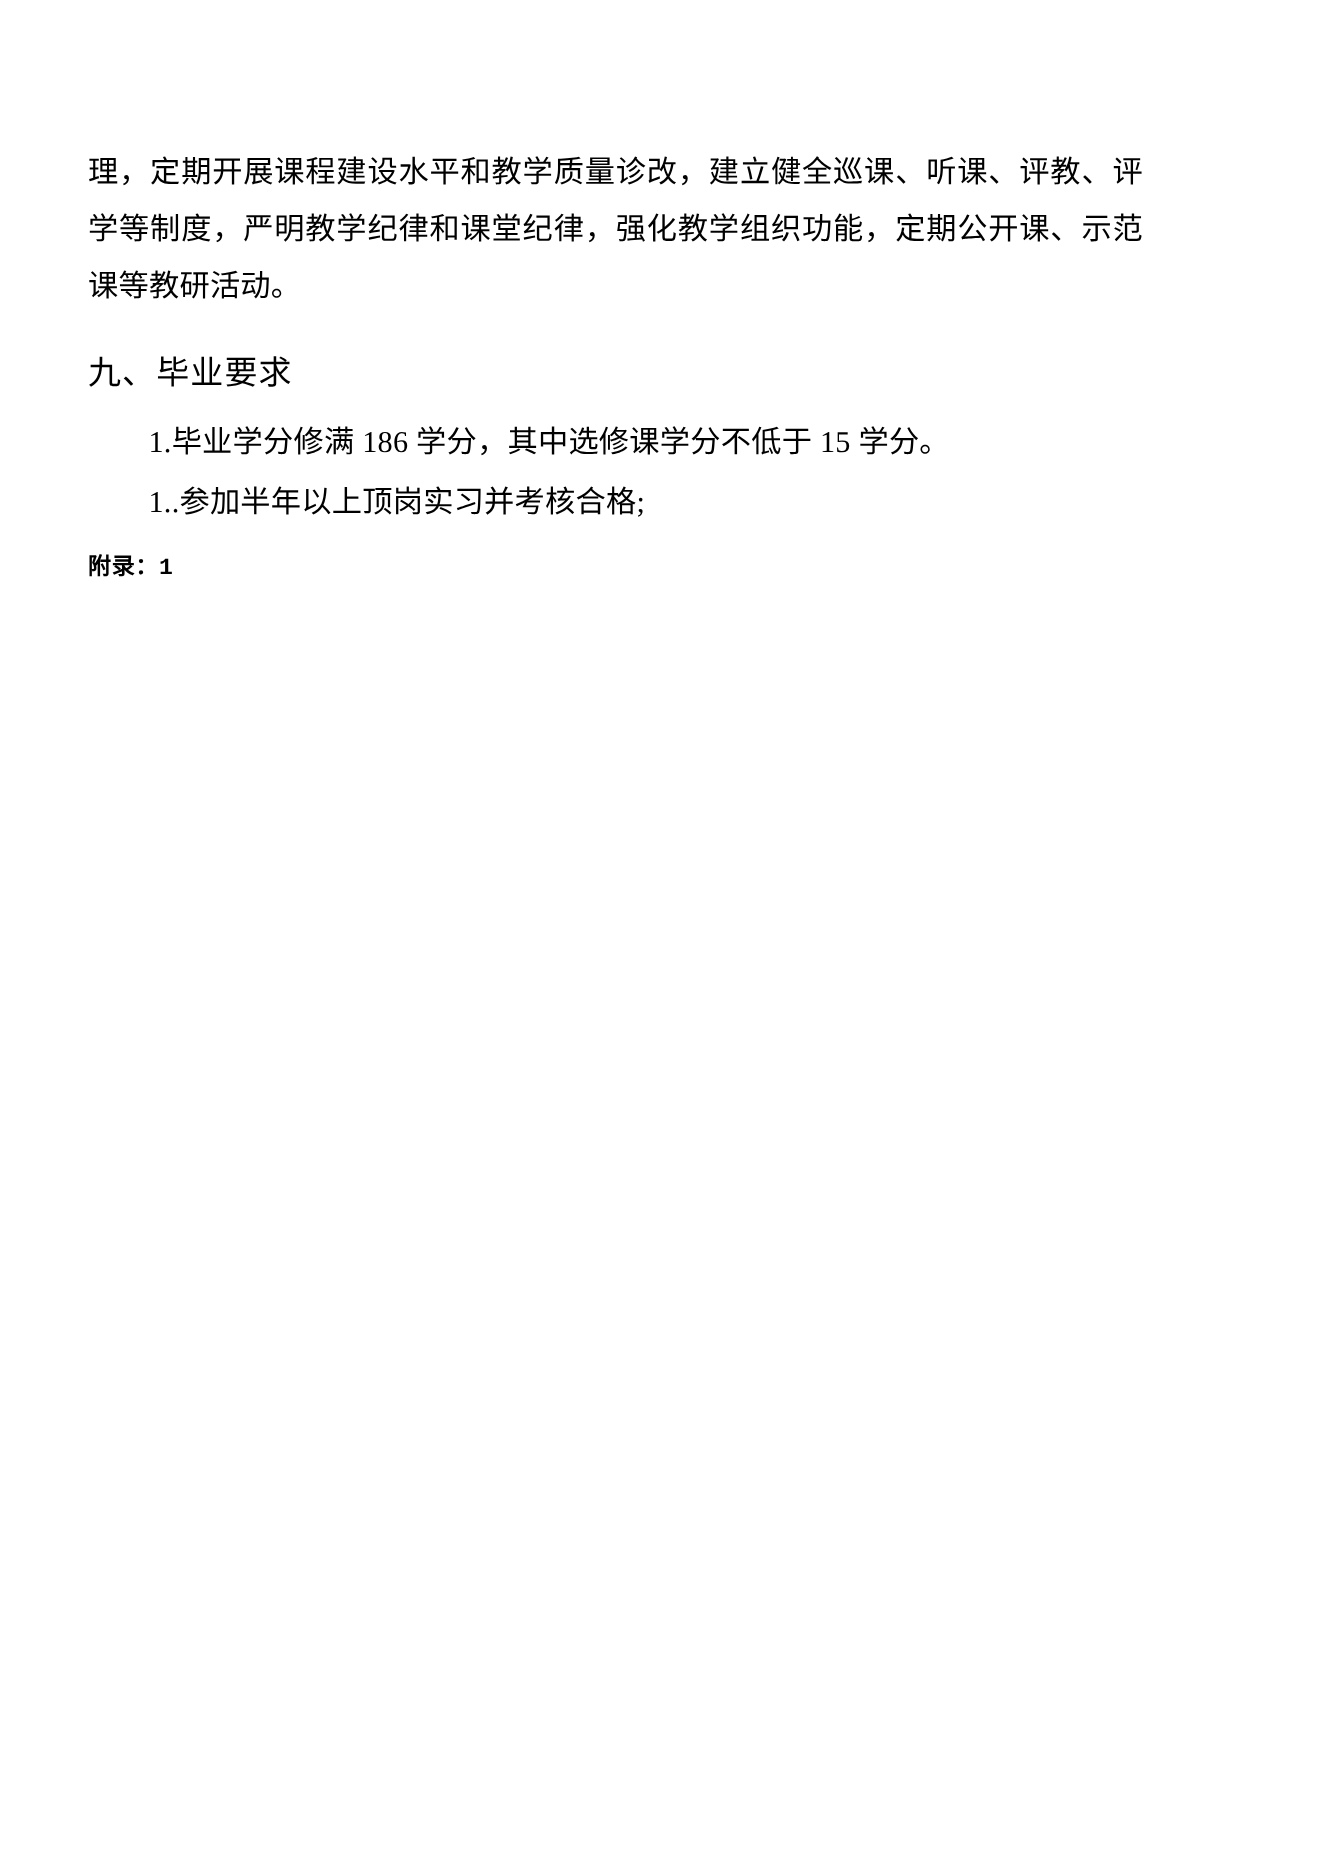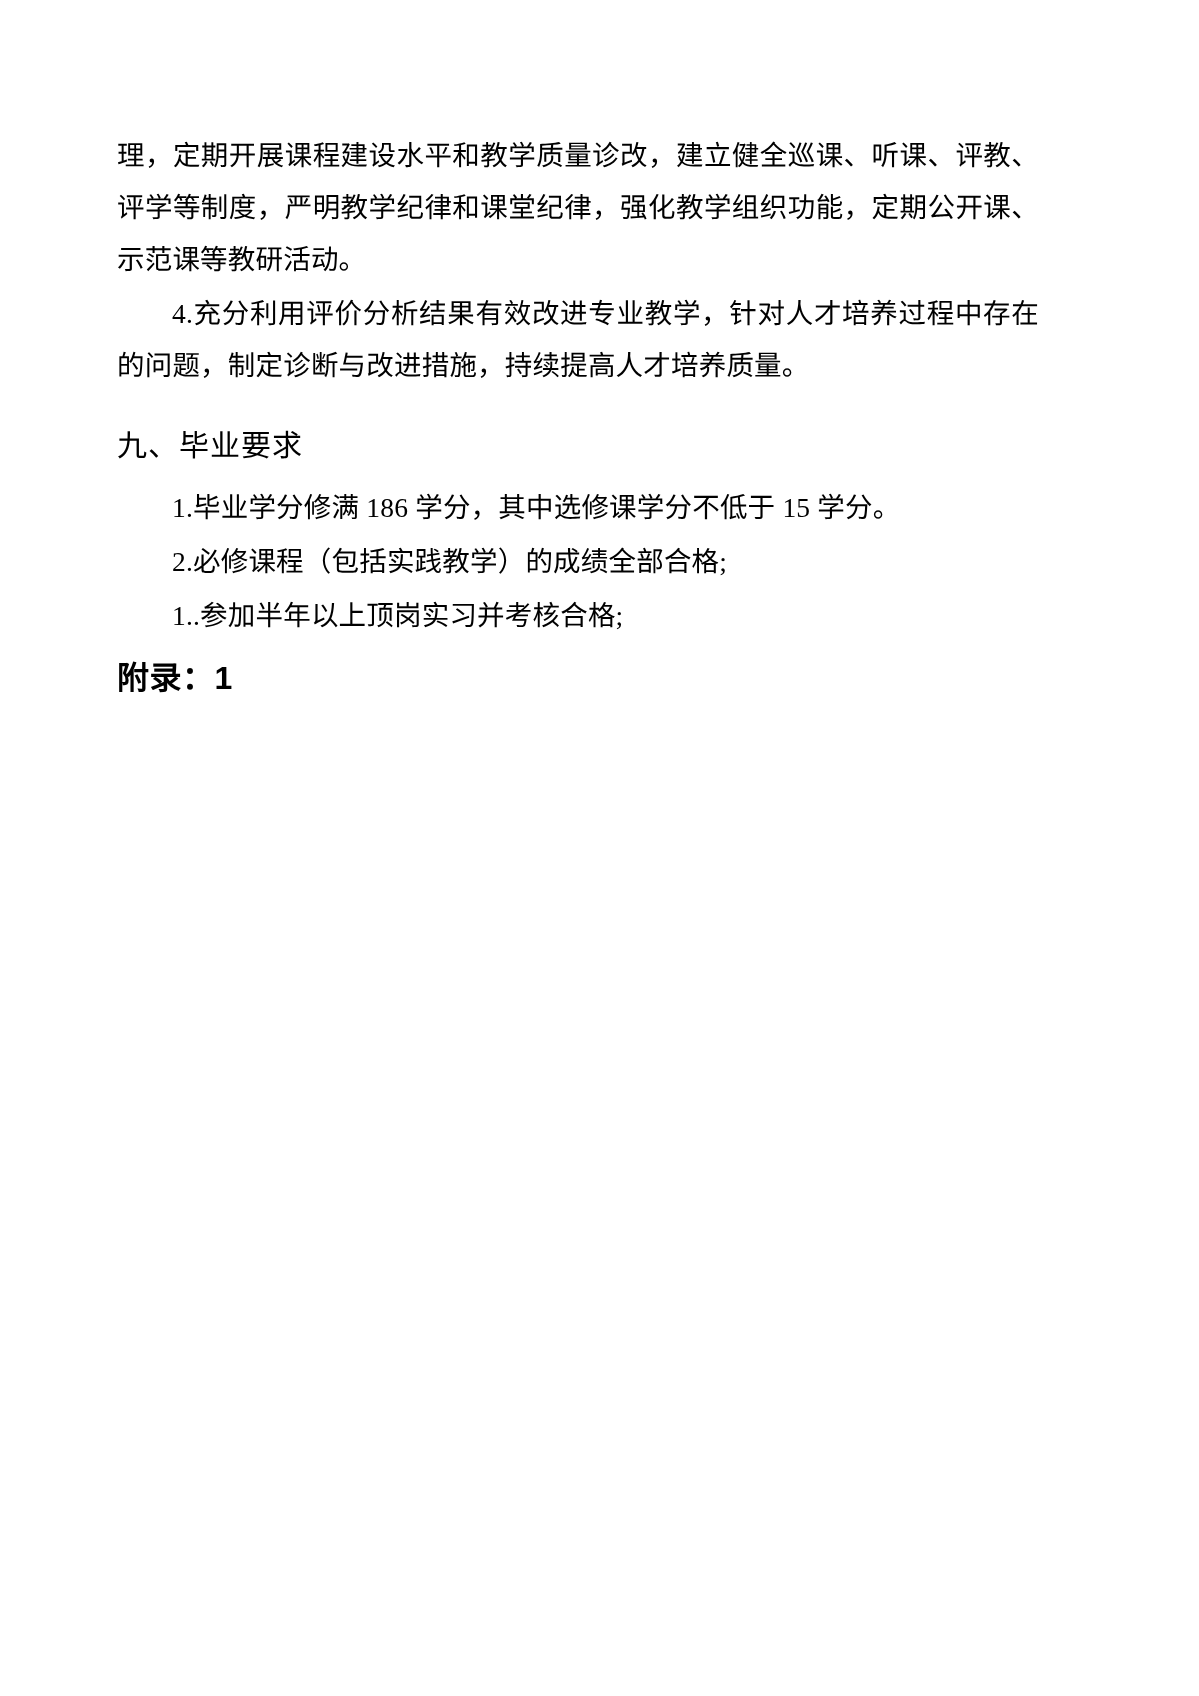--- a/index.html
+++ b/index.html
@@ -13,21 +13,21 @@
     height: 1696px;
     font-family: "Liberation Serif", "DejaVu Serif", serif;
     color: #000000;
     position: relative;
     overflow: hidden;
   }
   .page {
     box-sizing: border-box;
     width: 1199px;
     height: 1696px;
-    padding: 130px 160px 0 117px;
+    padding: 130px 160px 0 80px;
     background: #ffffff;
   }
   .body-text {
     font-size: 27.5px;
     line-height: 52px;
     text-align: justify;
     text-justify: inter-ideograph;
     letter-spacing: 0.2px;
     margin: 0;
   }
@@ -39,23 +39,23 @@
   }
   .heading {
     font-family: "DejaVu Sans", "Liberation Sans", sans-serif;
     font-weight: normal;
     font-size: 30px;
     line-height: 56px;
     margin: 26px 0 8px 0;
     letter-spacing: 1px;
   }
   .heading-sub {
-    font-family: Liberation Sans, sans-serif;
+    font-family: Liberation Mono, monospace;
     font-weight: bold;
-    font-size: 32px;
+    font-size: 21px;
     line-height: 52px;
     margin: 10px 0 0 0;
     letter-spacing: 0.5px;
   }
   .para-gap {
     margin-top: 2px;
   }
   .list-item {
     text-indent: 2em;
   }
@@ -64,28 +64,26 @@
   }
 </style>
 </head>
 <body>
 
 <div class="page">
 
   <p class="body-text noindent">理，定期开展课程建设水平和教学质量诊改，建立健全巡课、听课、评教、评学等制度，严明教学纪律和课堂纪律，强化教学组织功能，定期公开课、示范课等教研活动。</p>
 
 
-  <p class="body-text indent2 para-gap">4.充分利用评价分析结果有效改进专业教学，针对人才培养过程中存在的问题，制定诊断与改进措施，持续提高人才培养质量。</p>
 
   <h2 class="heading">九、毕业要求</h2>
 
 
   <p class="body-text list-item para-gap">1.毕业学分修满 186 学分，其中选修课学分不低于 15 学分。</p>
 
-  <p class="body-text list-item para-gap">2.必修课程（包括实践教学）的成绩全部合格;</p>
 
   <p class="body-text list-item para-gap">1..参加半年以上顶岗实习并考核合格;</p>
 
 
 
   <h3 class="heading-sub">附录：1</h3>
 
   <div class="blank-area"></div>
 
 </div>

